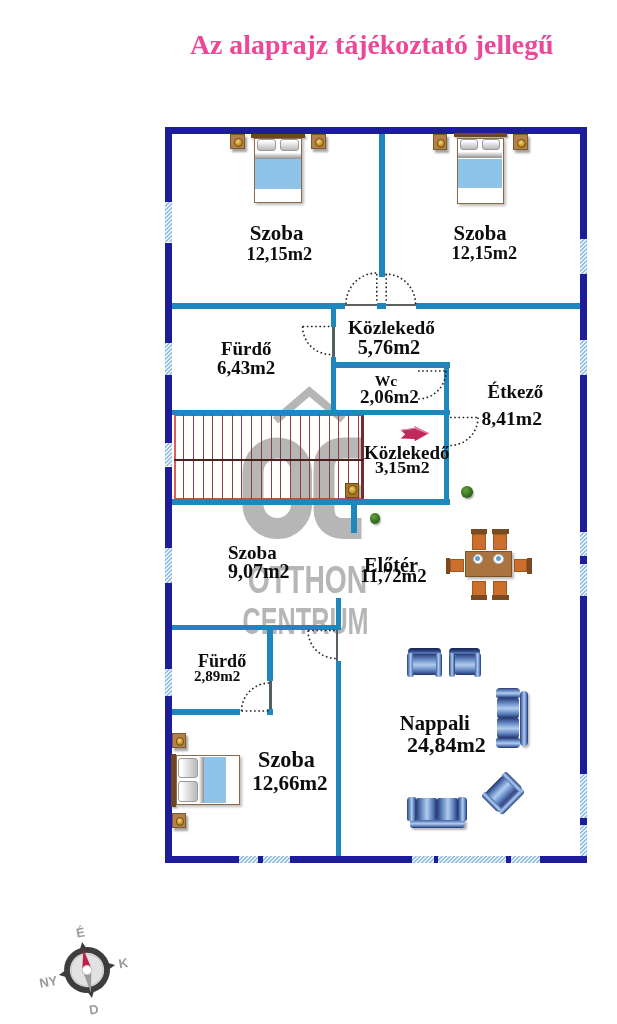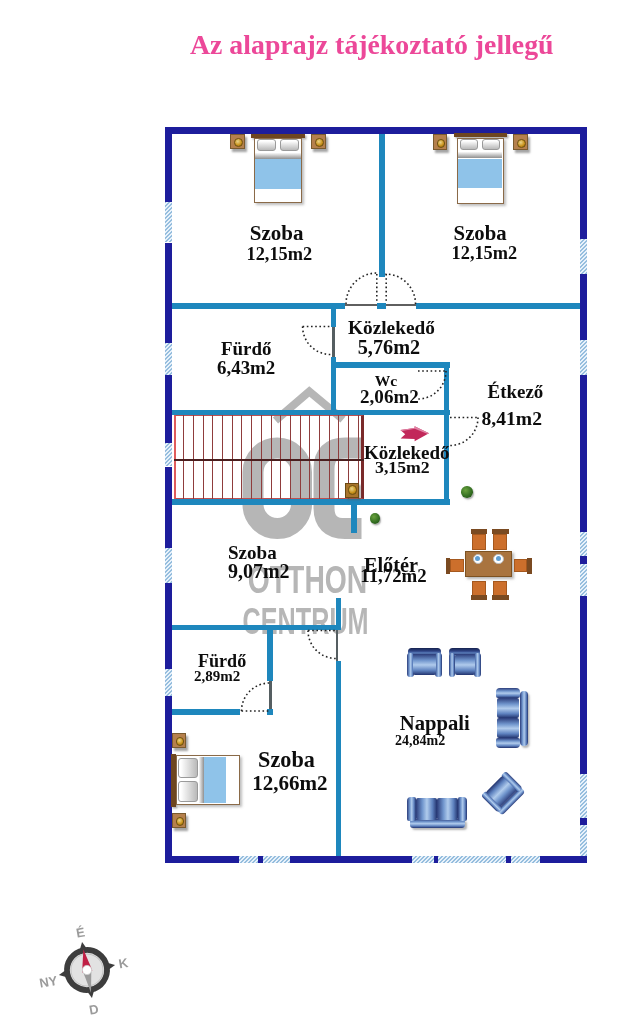--- a/index.html
+++ b/index.html
@@ -211,21 +211,21 @@
     <div class="lb" style="left:375.0px;top:459.1px;font-size:17.76px">3,15m2</div>
     <div class="lb" style="left:228.0px;top:543.4px;font-size:19.05px">Szoba</div>
     <div class="lb" style="left:228.0px;top:561.2px;font-size:19.98px">9,07m2</div>
     <div class="lb" style="left:363.9px;top:554.9px;font-size:20.28px">Előtér</div>
     <div class="lb" style="left:360.3px;top:566.7px;font-size:18.84px">11,72m2</div>
     <div class="lb" style="left:198.0px;top:651.6px;font-size:18.09px">Fürdő</div>
     <div class="lb" style="left:194.0px;top:669.0px;font-size:15px">2,89m2</div>
     <div class="lb" style="left:258.1px;top:749.4px;font-size:22.19px">Szoba</div>
     <div class="lb" style="left:252.3px;top:773px;font-size:21.02px">12,66m2</div>
     <div class="lb" style="left:399.8px;top:713.0px;font-size:20.67px">Nappali</div>
-    <div class="lb" style="left:395.0px;top:733.7px;font-size:14px">24,84m2</div>
+    <div class="lb" style="left:407px;top:733.7px;font-size:22px">24,84m2</div>
 
 <svg class="abs" style="left:37px;top:920px" width="100" height="100" viewBox="0 0 100 100">
  <g transform="translate(50,50) rotate(-10)">
   <g fill="#3d3d3d">
    <polygon points="0,-28.5 -6.3,-15.5 6.3,-15.5"></polygon>
    <polygon points="0,28.5 -6.3,15.5 6.3,15.5"></polygon>
    <polygon points="-28.5,0 -15.5,-6.3 -15.5,6.3"></polygon>
    <polygon points="28.5,0 15.5,-6.3 15.5,6.3"></polygon>
   </g>
   <circle r="20" fill="#e6e6e6" stroke="#3d3d3d" stroke-width="5.8"></circle>

